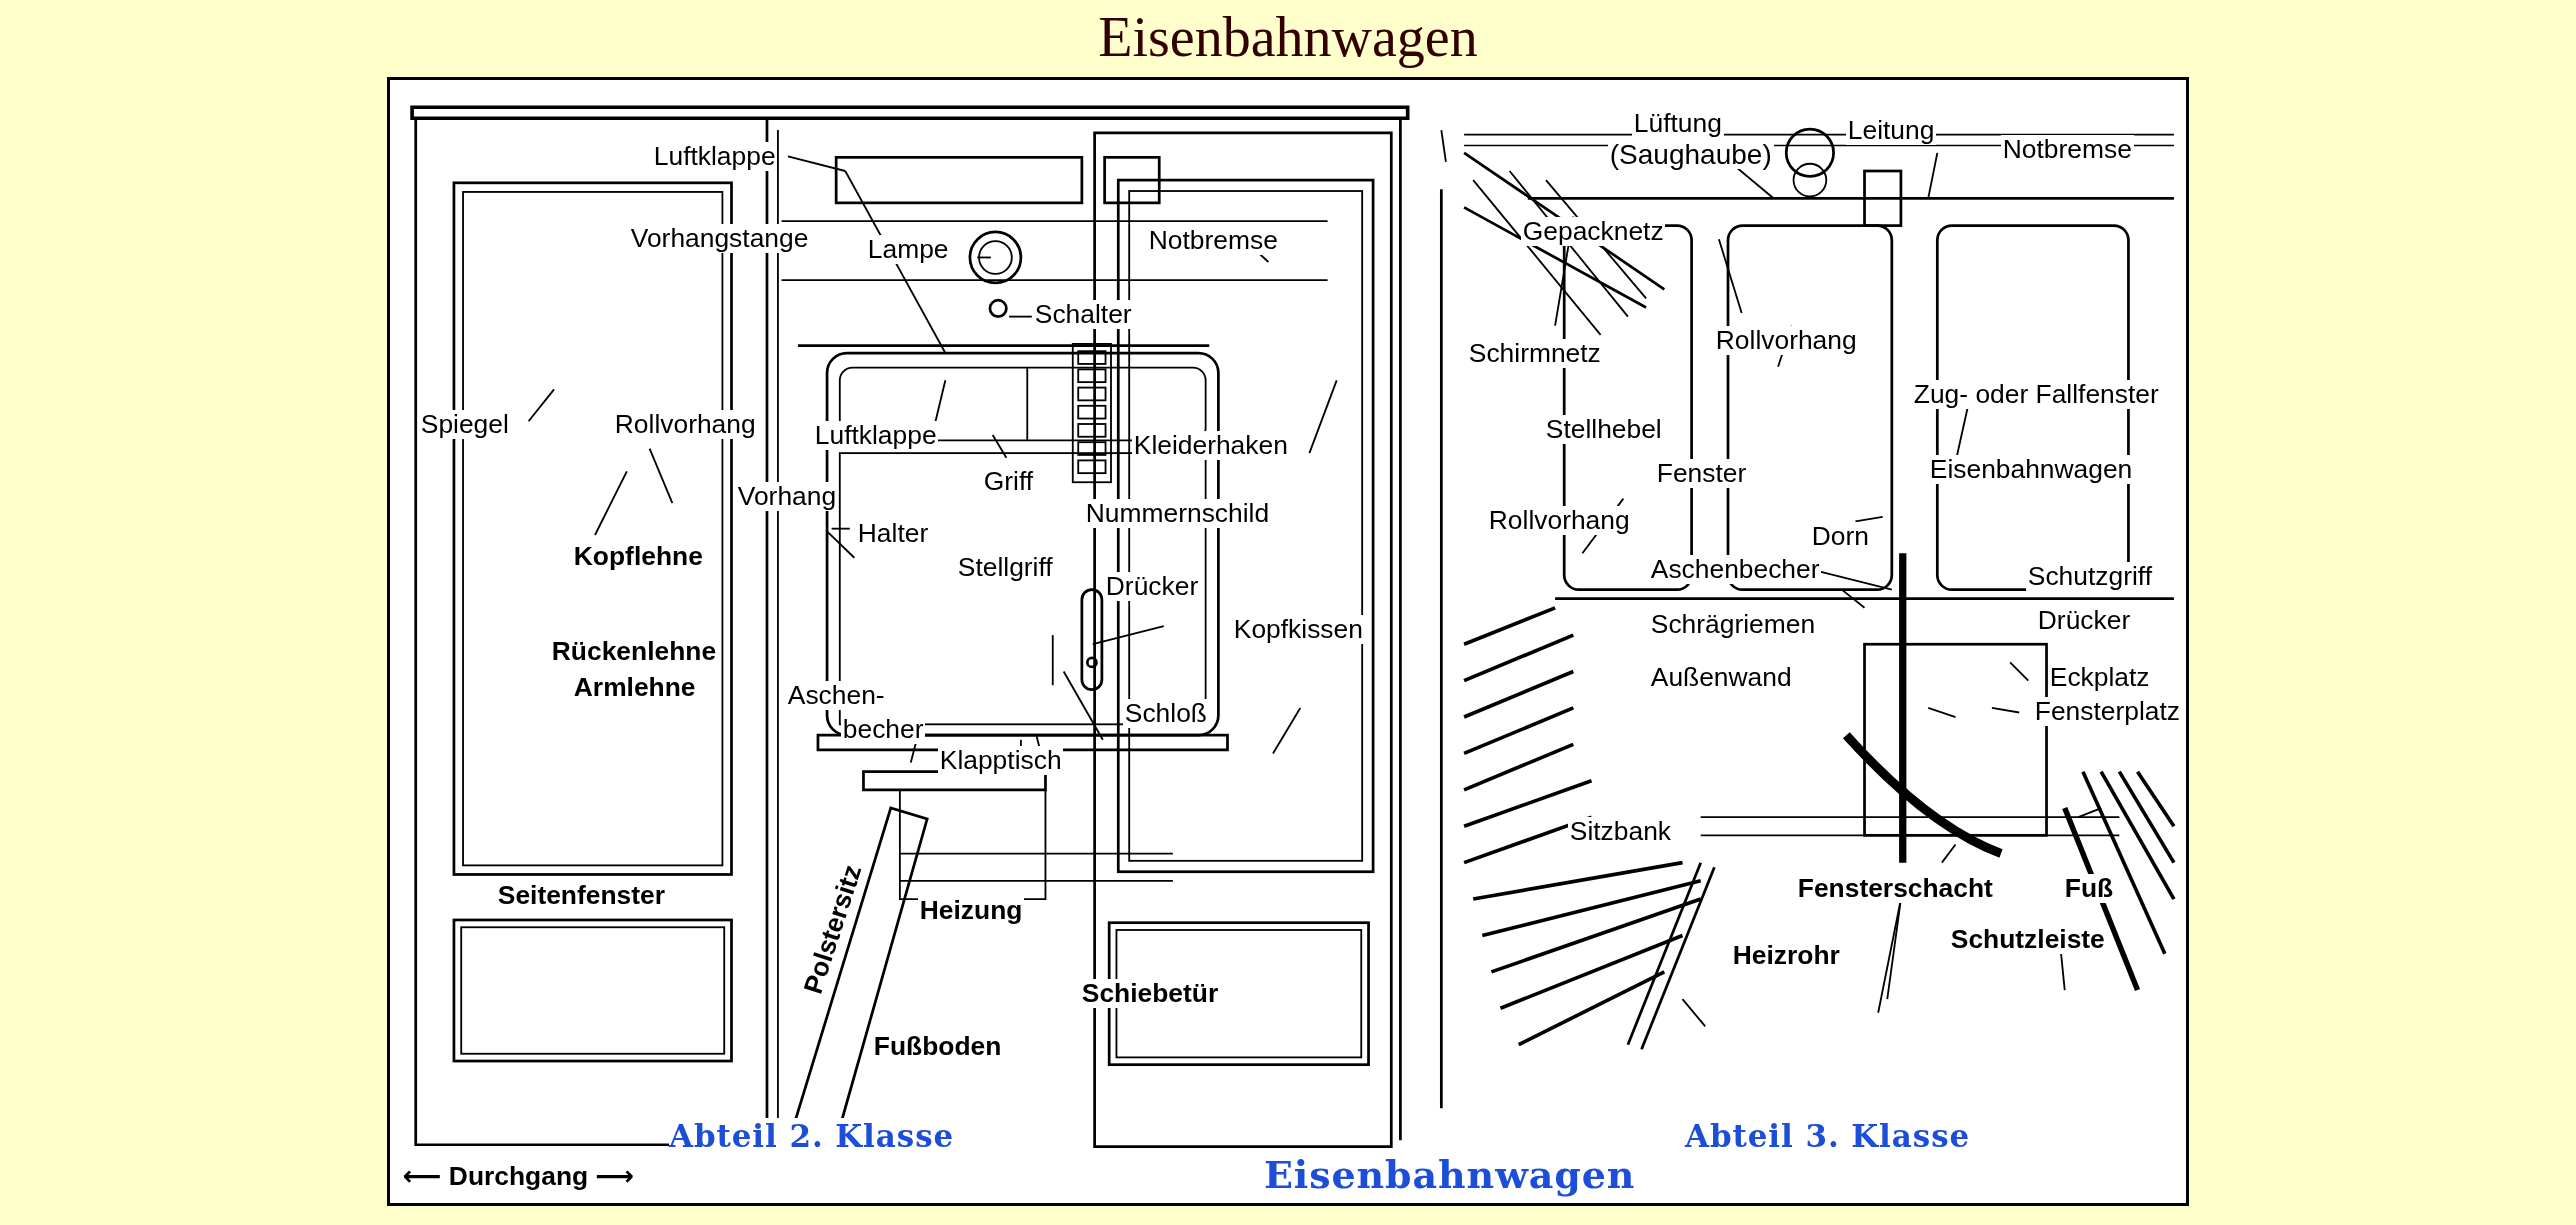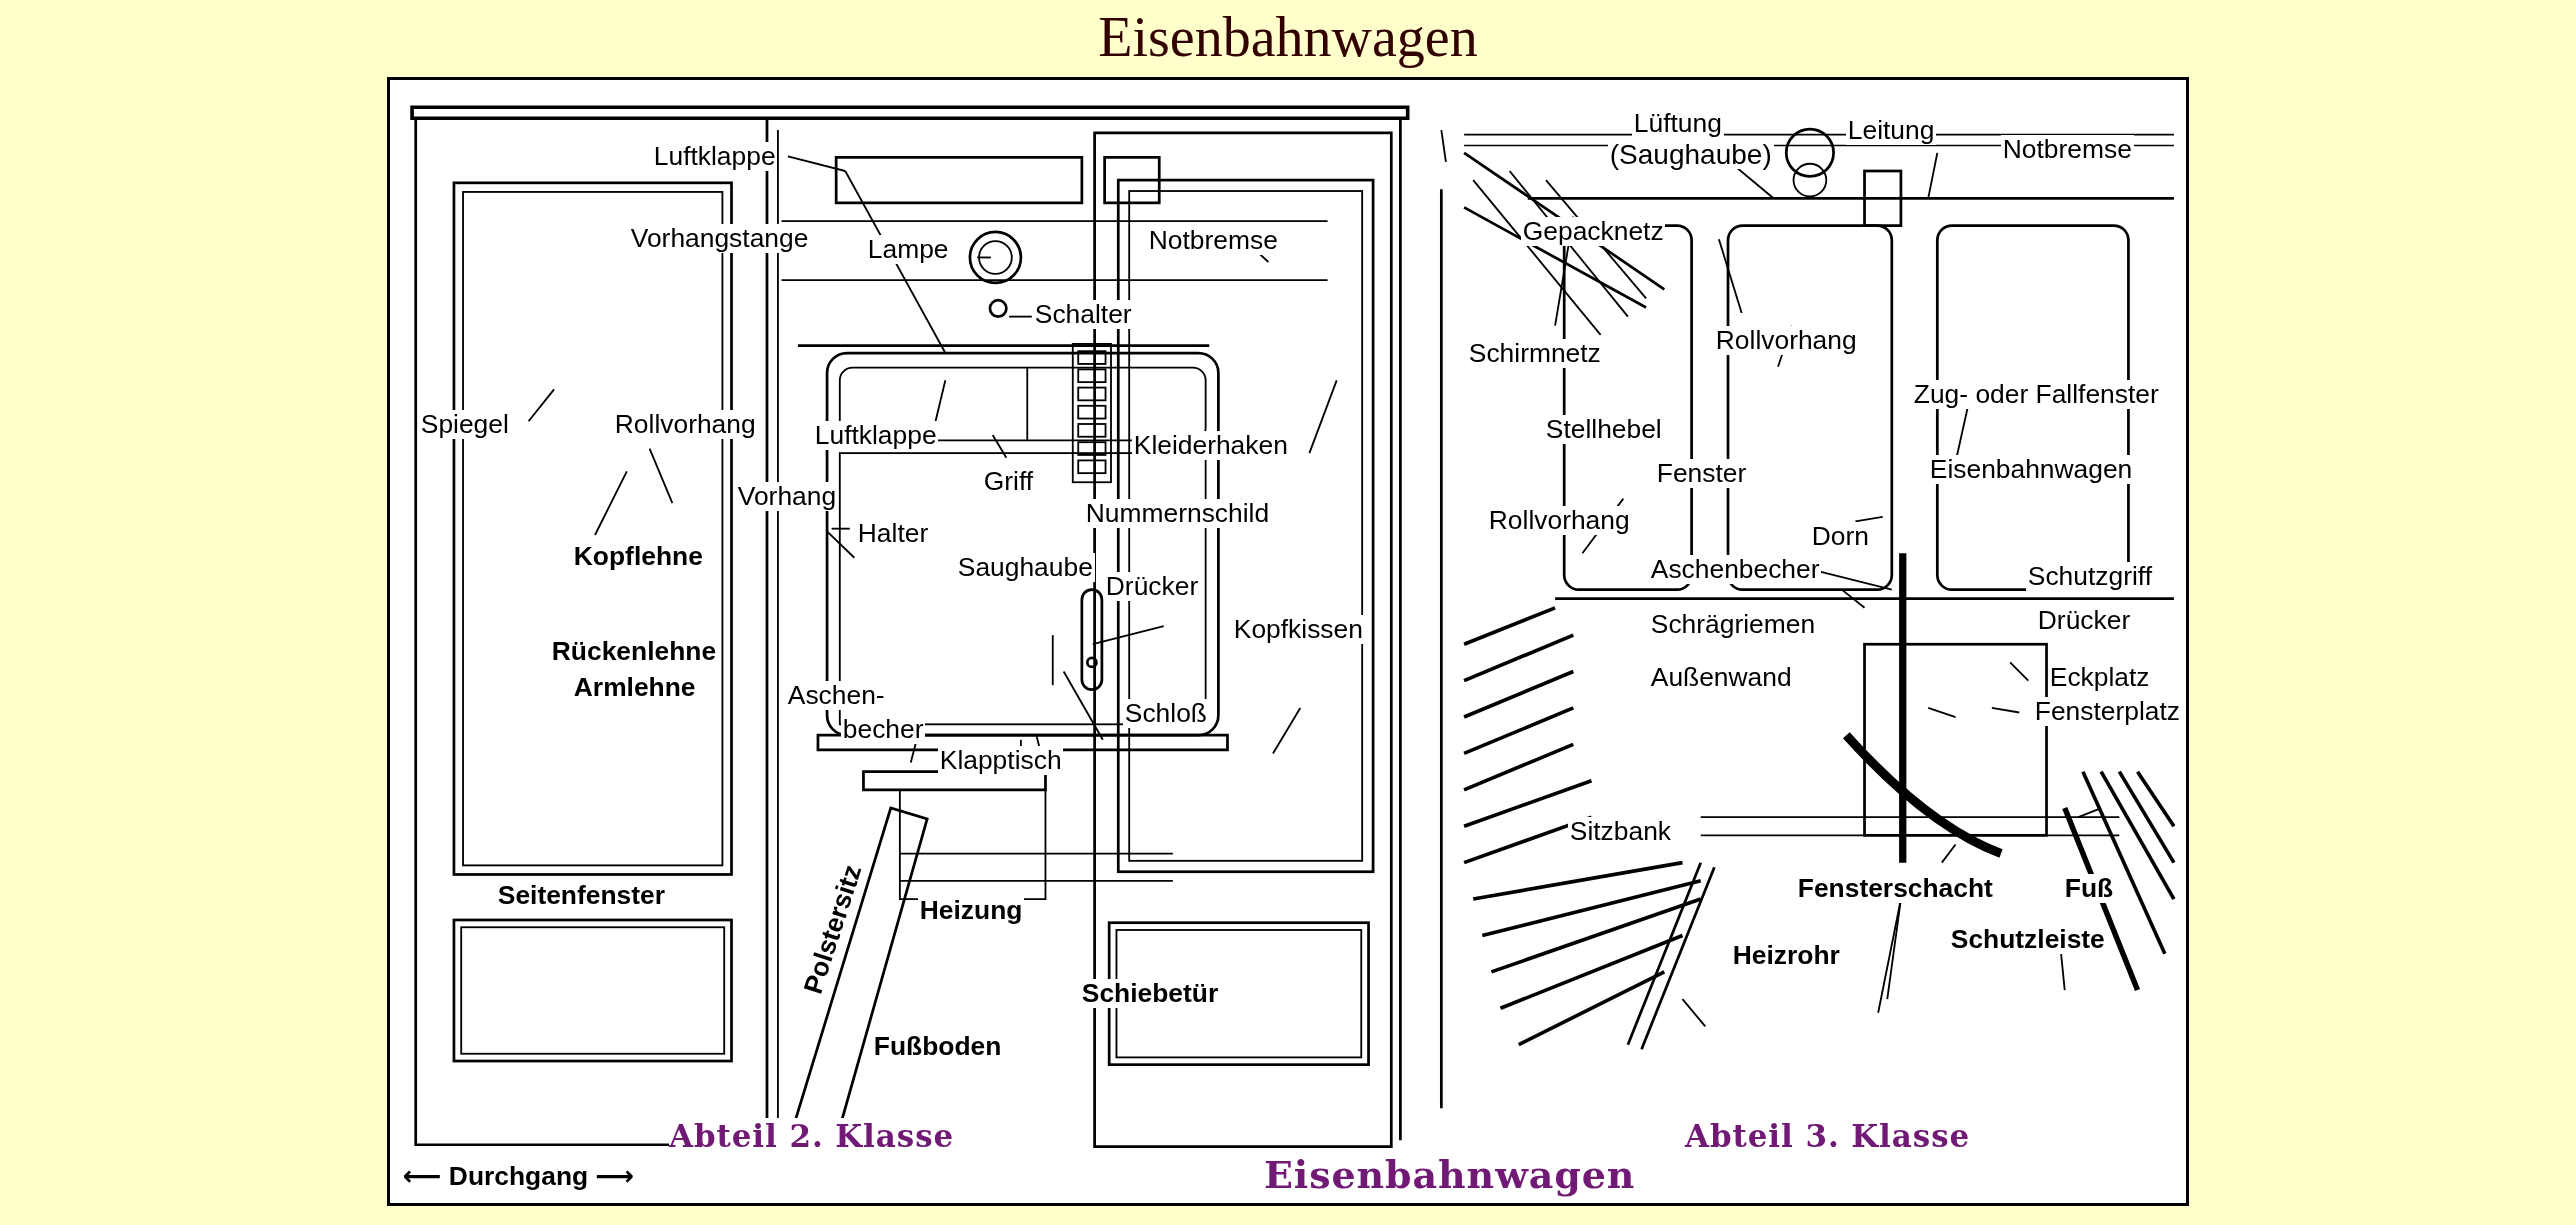--- a/index.html
+++ b/index.html
@@ -17,21 +17,21 @@
   }
   .frame svg { position:absolute; left:0; top:0; }
   .lbl {
     position:absolute; font-family:"Liberation Sans", sans-serif; font-size:26.4px; color:#000;
     background:#fff; line-height:29px; white-space:nowrap; padding:0 1.8px;
   }
   .lbl.small { font-size:28px; }
   .lbl.bold { font-weight:bold; }
   .lbl.rot { transform:rotate(-72deg); transform-origin:left top; background:transparent; }
   .caption {
-    position:absolute; font-family:"DejaVu Serif", serif; font-weight:bold; font-size:31px; color:#701a75;
+    position:absolute; font-family:"DejaVu Serif", serif; font-weight:bold; font-size:31px; color:#1d4ed8;
     background:#fff; white-space:nowrap; letter-spacing:0.9px;
   }
   .caption.big { font-size:38px; }
   .arrow { font-family:"DejaVu Sans", sans-serif; font-size:27px; }
 </style>
 </head>
 <body>
 
 <div class="page-title">Eisenbahnwagen</div>
 
@@ -193,21 +193,21 @@
   <div class="lbl" style="left:643px;top:220px">Schalter</div>
   <div class="lbl" style="left:29px;top:330px">Spiegel</div>
   <div class="lbl" style="left:223px;top:330px">Rollvorhang</div>
   <div class="lbl" style="left:423px;top:341px">Luftklappe</div>
   <div class="lbl" style="left:592px;top:387px">Griff</div>
   <div class="lbl" style="left:742px;top:351px">Kleiderhaken</div>
   <div class="lbl" style="left:346px;top:402px">Vorhang</div>
   <div class="lbl" style="left:466px;top:439px">Halter</div>
   <div class="lbl" style="left:694px;top:419px">Nummernschild</div>
   <div class="lbl bold" style="left:182px;top:462px">Kopflehne</div>
-  <div class="lbl" style="left:566px;top:473px">Saughaube</div>
+  <div class="lbl" style="left:566px;top:473px">Stellgriff</div>
   <div class="lbl" style="left:714px;top:492px">Drücker</div>
   <div class="lbl bold" style="left:160px;top:557px">Rückenlehne</div>
   <div class="lbl" style="left:842px;top:535px">Kopfkissen</div>
   <div class="lbl bold" style="left:182px;top:593px">Armlehne</div>
   <div class="lbl" style="left:396px;top:601px">Aschen-</div>
   <div class="lbl" style="left:451px;top:635px">becher</div>
   <div class="lbl" style="left:733px;top:619px">Schloß</div>
   <div class="lbl" style="left:548px;top:666px">Klapptisch</div>
   <div class="lbl bold" style="left:106px;top:801px">Seitenfenster</div>
   <div class="lbl bold rot" style="left:408px;top:910px">Polstersitz</div>

